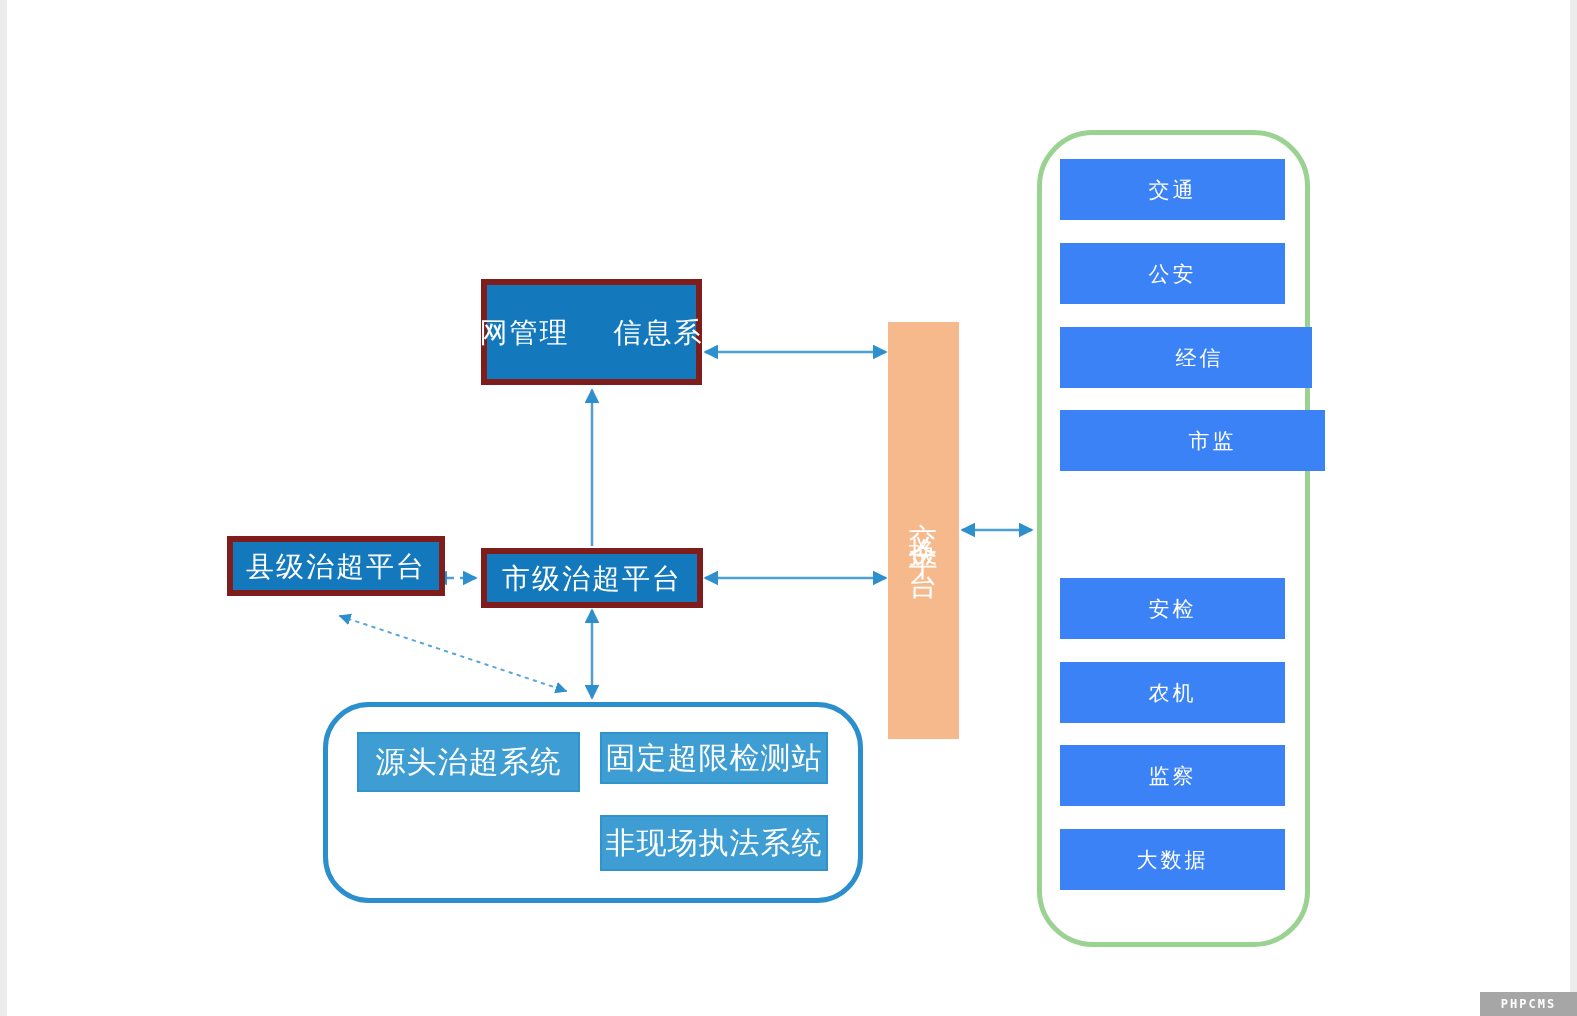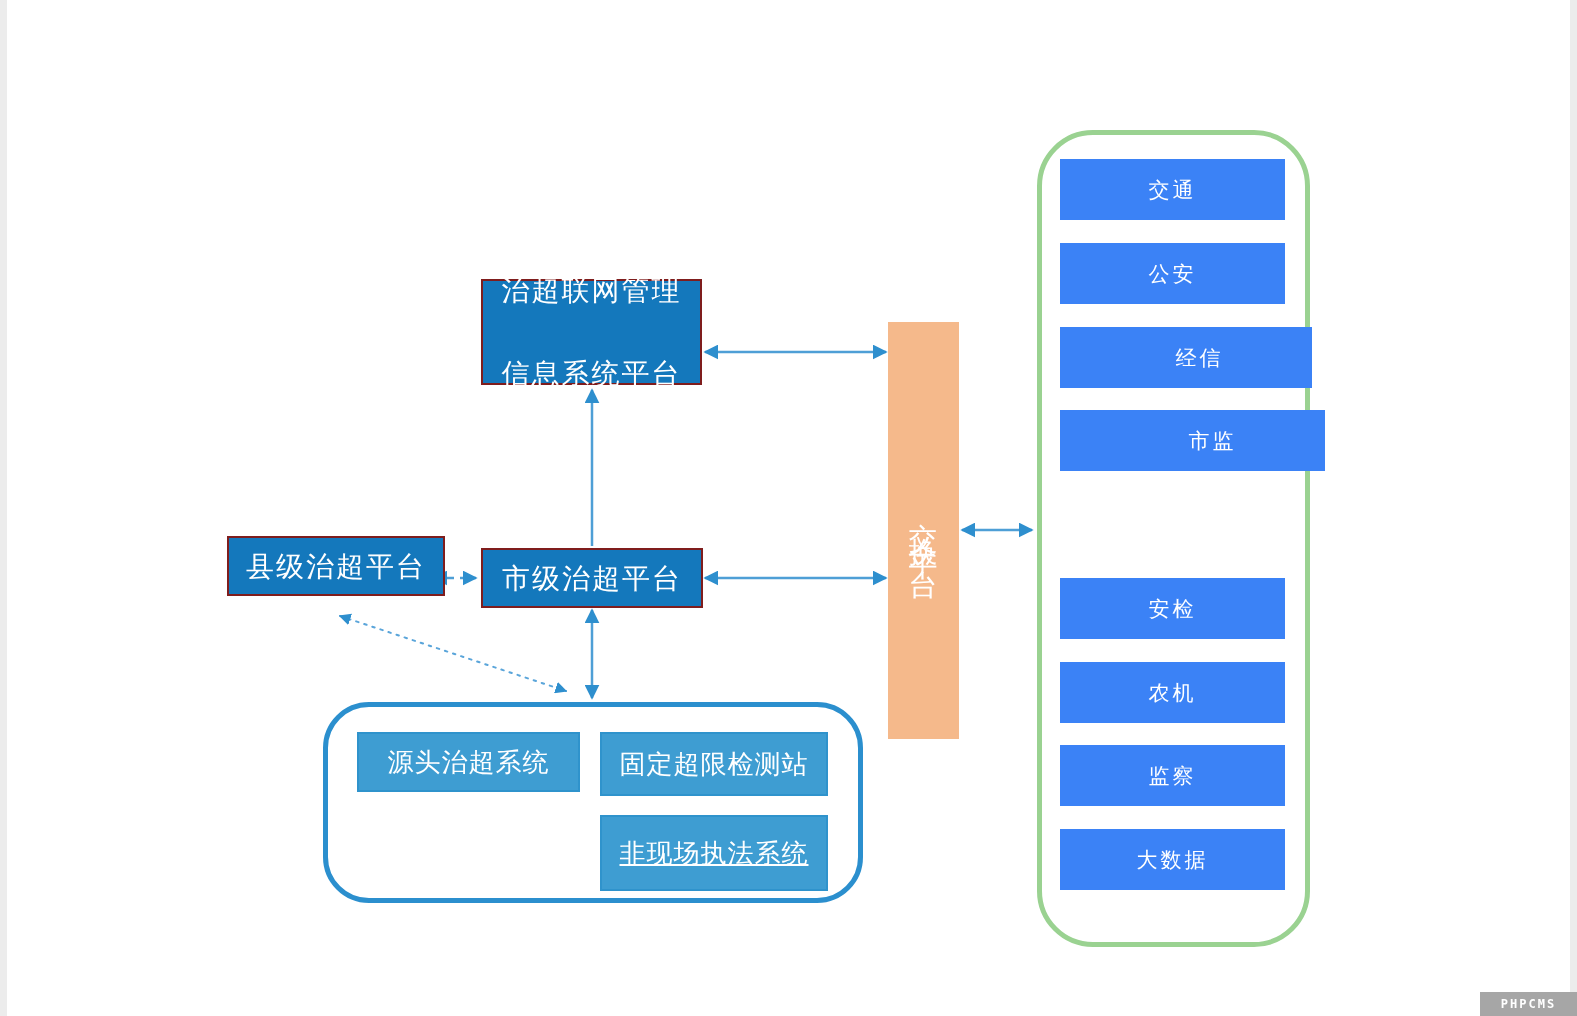--- a/index.html
+++ b/index.html
@@ -10,23 +10,23 @@
     font-family:"Liberation Sans","DejaVu Sans",sans-serif;
     overflow:hidden;
   }
   .edge-strip{position:absolute;top:0;bottom:0;width:7px;background:#ececec;}
   .edge-strip.left{left:0;}
   .edge-strip.right{right:0;}
 
   .blue-box{
     position:absolute;
     background:#1478bc;
-    border:2px solid #7f1d1d;
+    border:6px solid #7f1d1d;
     color:#ffffff;
-    display:flex;flex-direction:column;align-items:center;justify-content:center;
+    display:flex;flex-direction:row;align-items:center;justify-content:center;
     box-sizing:border-box;
     text-align:center;
     letter-spacing:2px;
     gap:44px;
   }
   .blue-box .ln{font-size:28px;line-height:39px;white-space:nowrap;}
 
   .exchange{
     position:absolute;
     left:888px;top:322px;width:71px;height:417px;
@@ -65,21 +65,21 @@
     box-sizing:border-box;
     background:#ffffff;
   }
   .field-box{
     position:absolute;
     background:#3e9dd2;
     border:2px solid #2f93cc;
     box-sizing:border-box;
     color:#ffffff;
     display:flex;align-items:center;justify-content:center;
-    font-size:26px;letter-spacing:1px;
+    font-size:30px;letter-spacing:1px;
   }
 
   #arrow-layer{position:absolute;left:0;top:0;pointer-events:none;}
 
   .watermark{
     position:absolute;
     right:0;bottom:0;
     width:97px;height:24px;
     background:#a6a6a6;
     color:#ffffff;
@@ -153,24 +153,24 @@
     <span>监察</span>
   </div>
   <div class="agency-box" style="top:829px;">
     <span>大数据</span>
   </div>
 
   <div class="field-container"></div>
   <div class="field-box" style="left:357px;top:732px;width:223px;height:60px;">
     <span>源头治超系统</span>
   </div>
-  <div class="field-box" style="left:600px;top:732px;width:228px;height:64px;">
+  <div class="field-box" style="left:600px;top:732px;width:228px;height:52px;">
     <span>固定超限检测站</span>
   </div>
-  <div class="field-box" style="left:600px;top:815px;width:228px;height:76px;text-decoration:underline;">
+  <div class="field-box" style="left:600px;top:815px;width:228px;height:56px;">
     <span>非现场执法系统</span>
   </div>
 
   <div class="watermark">
     <span>PHPCMS</span>
   </div>
 
 </div>
 
 </body></html>

